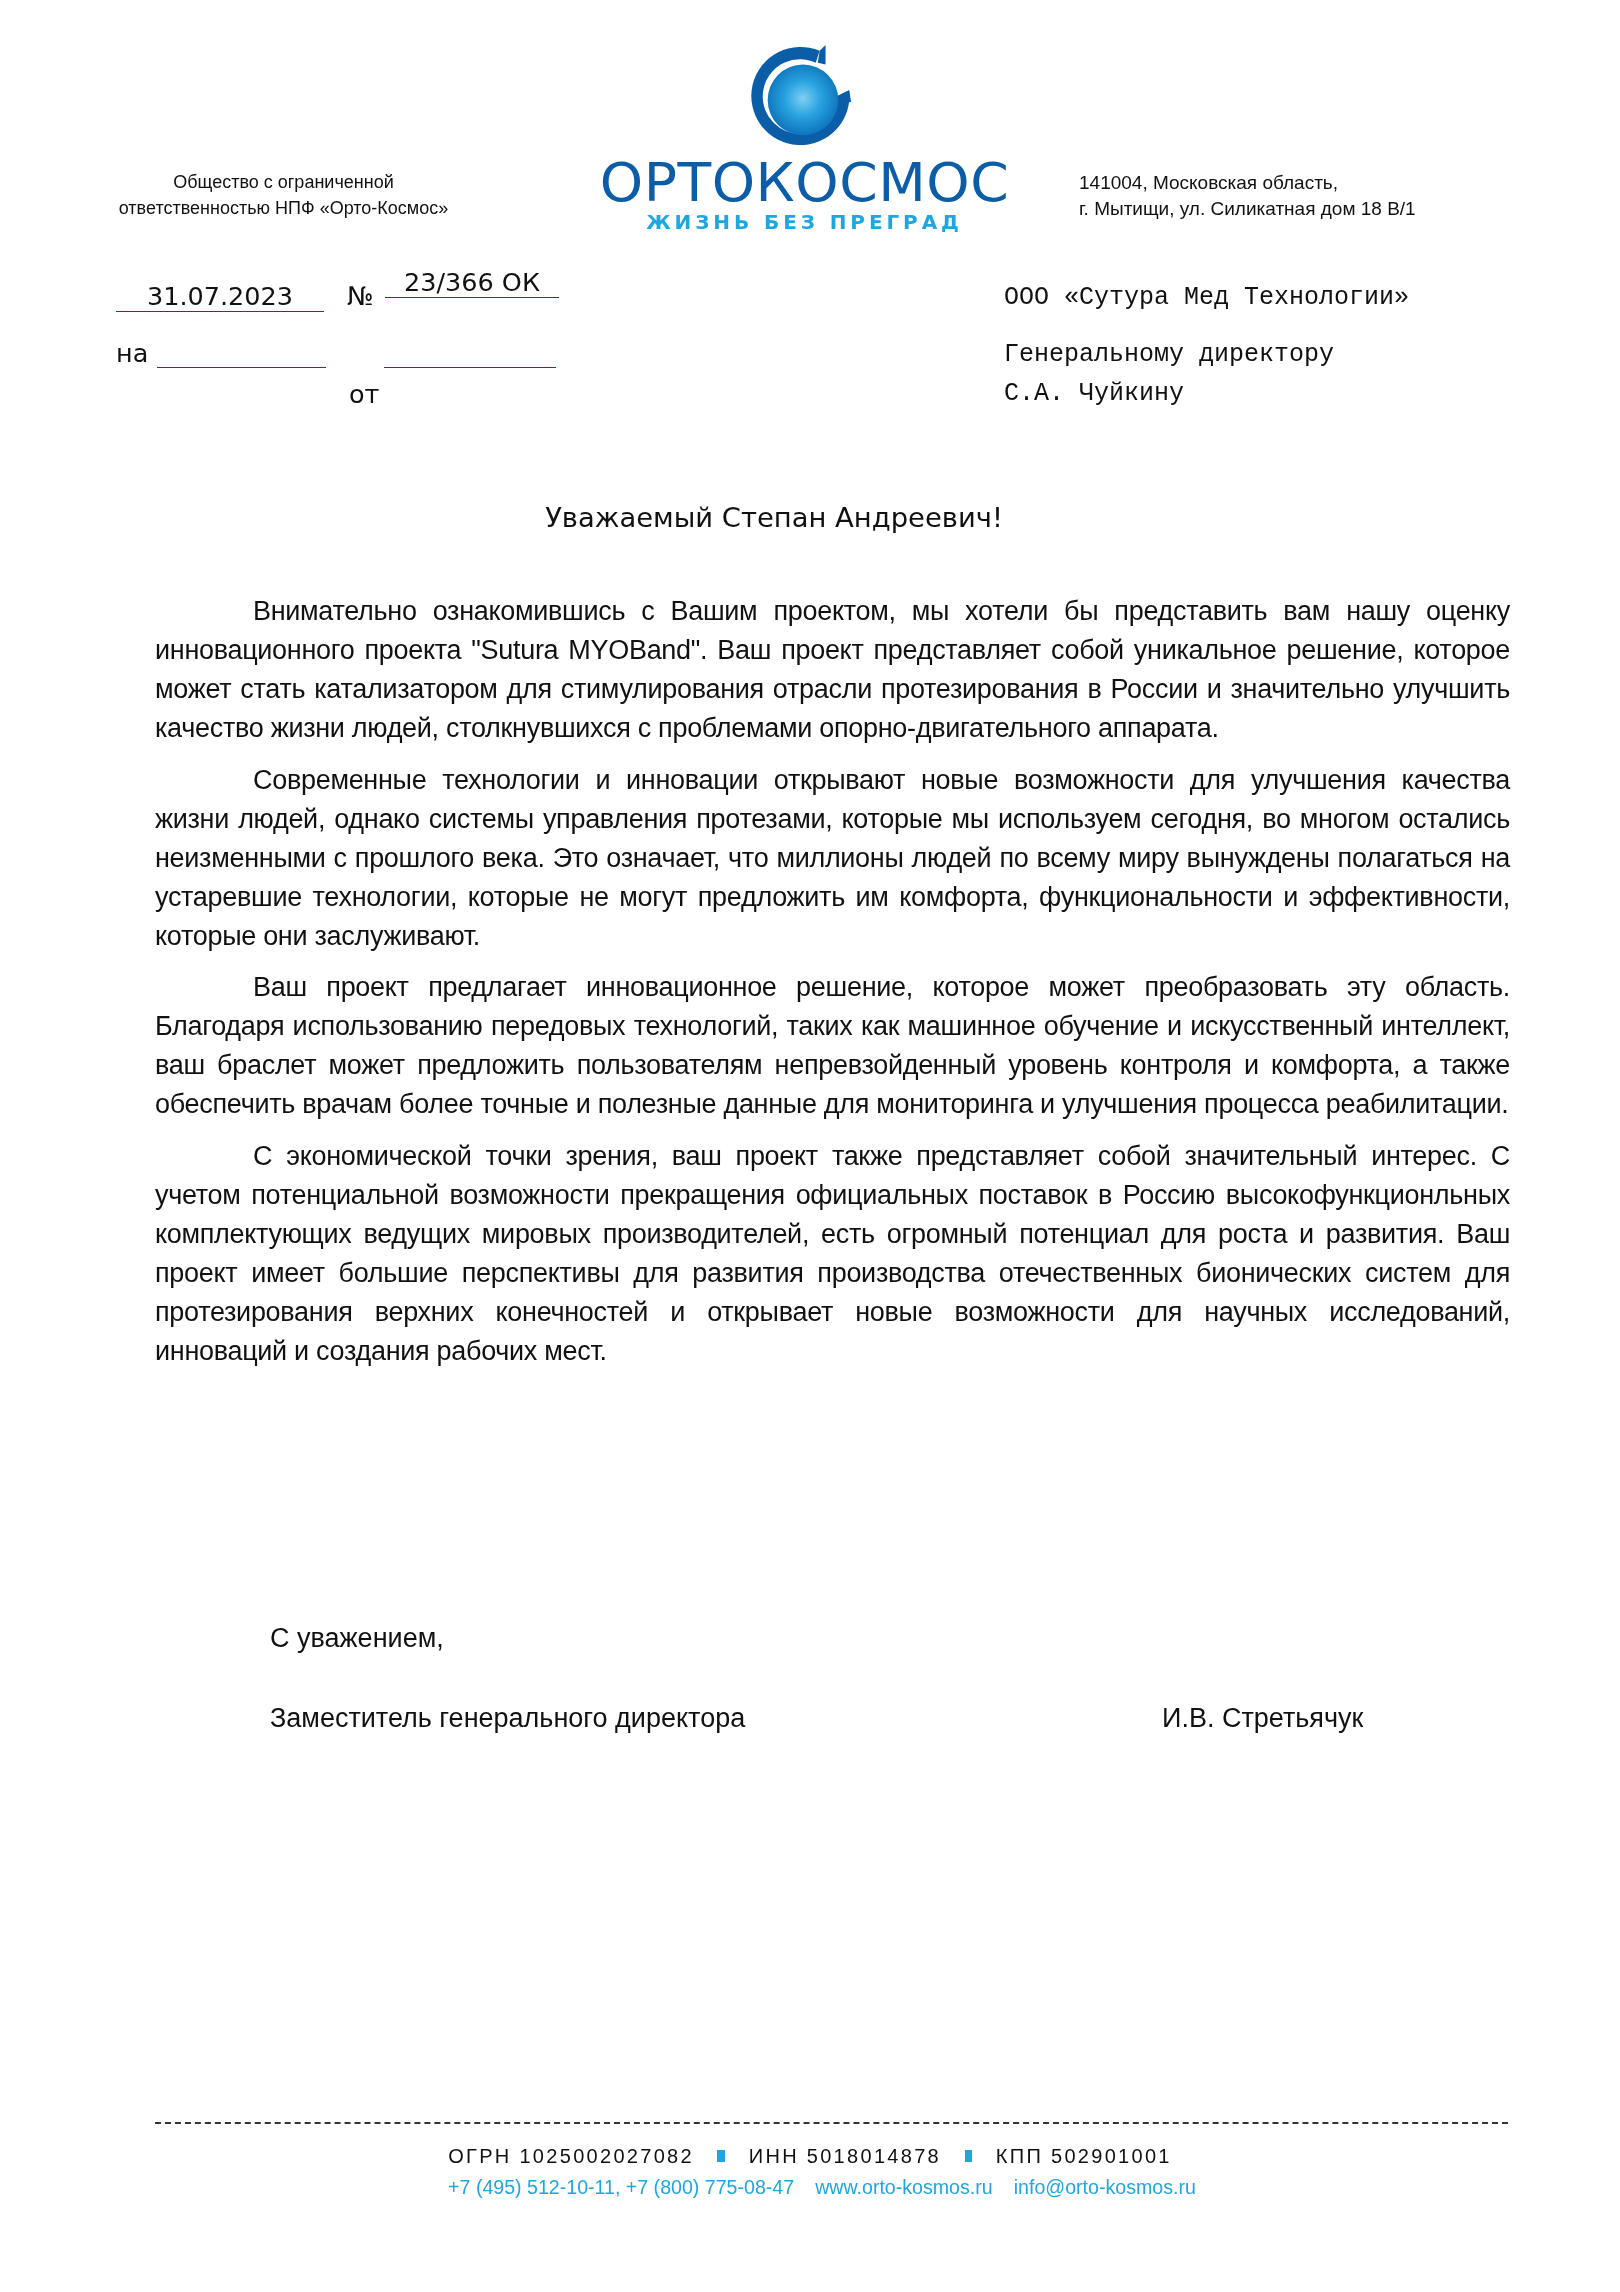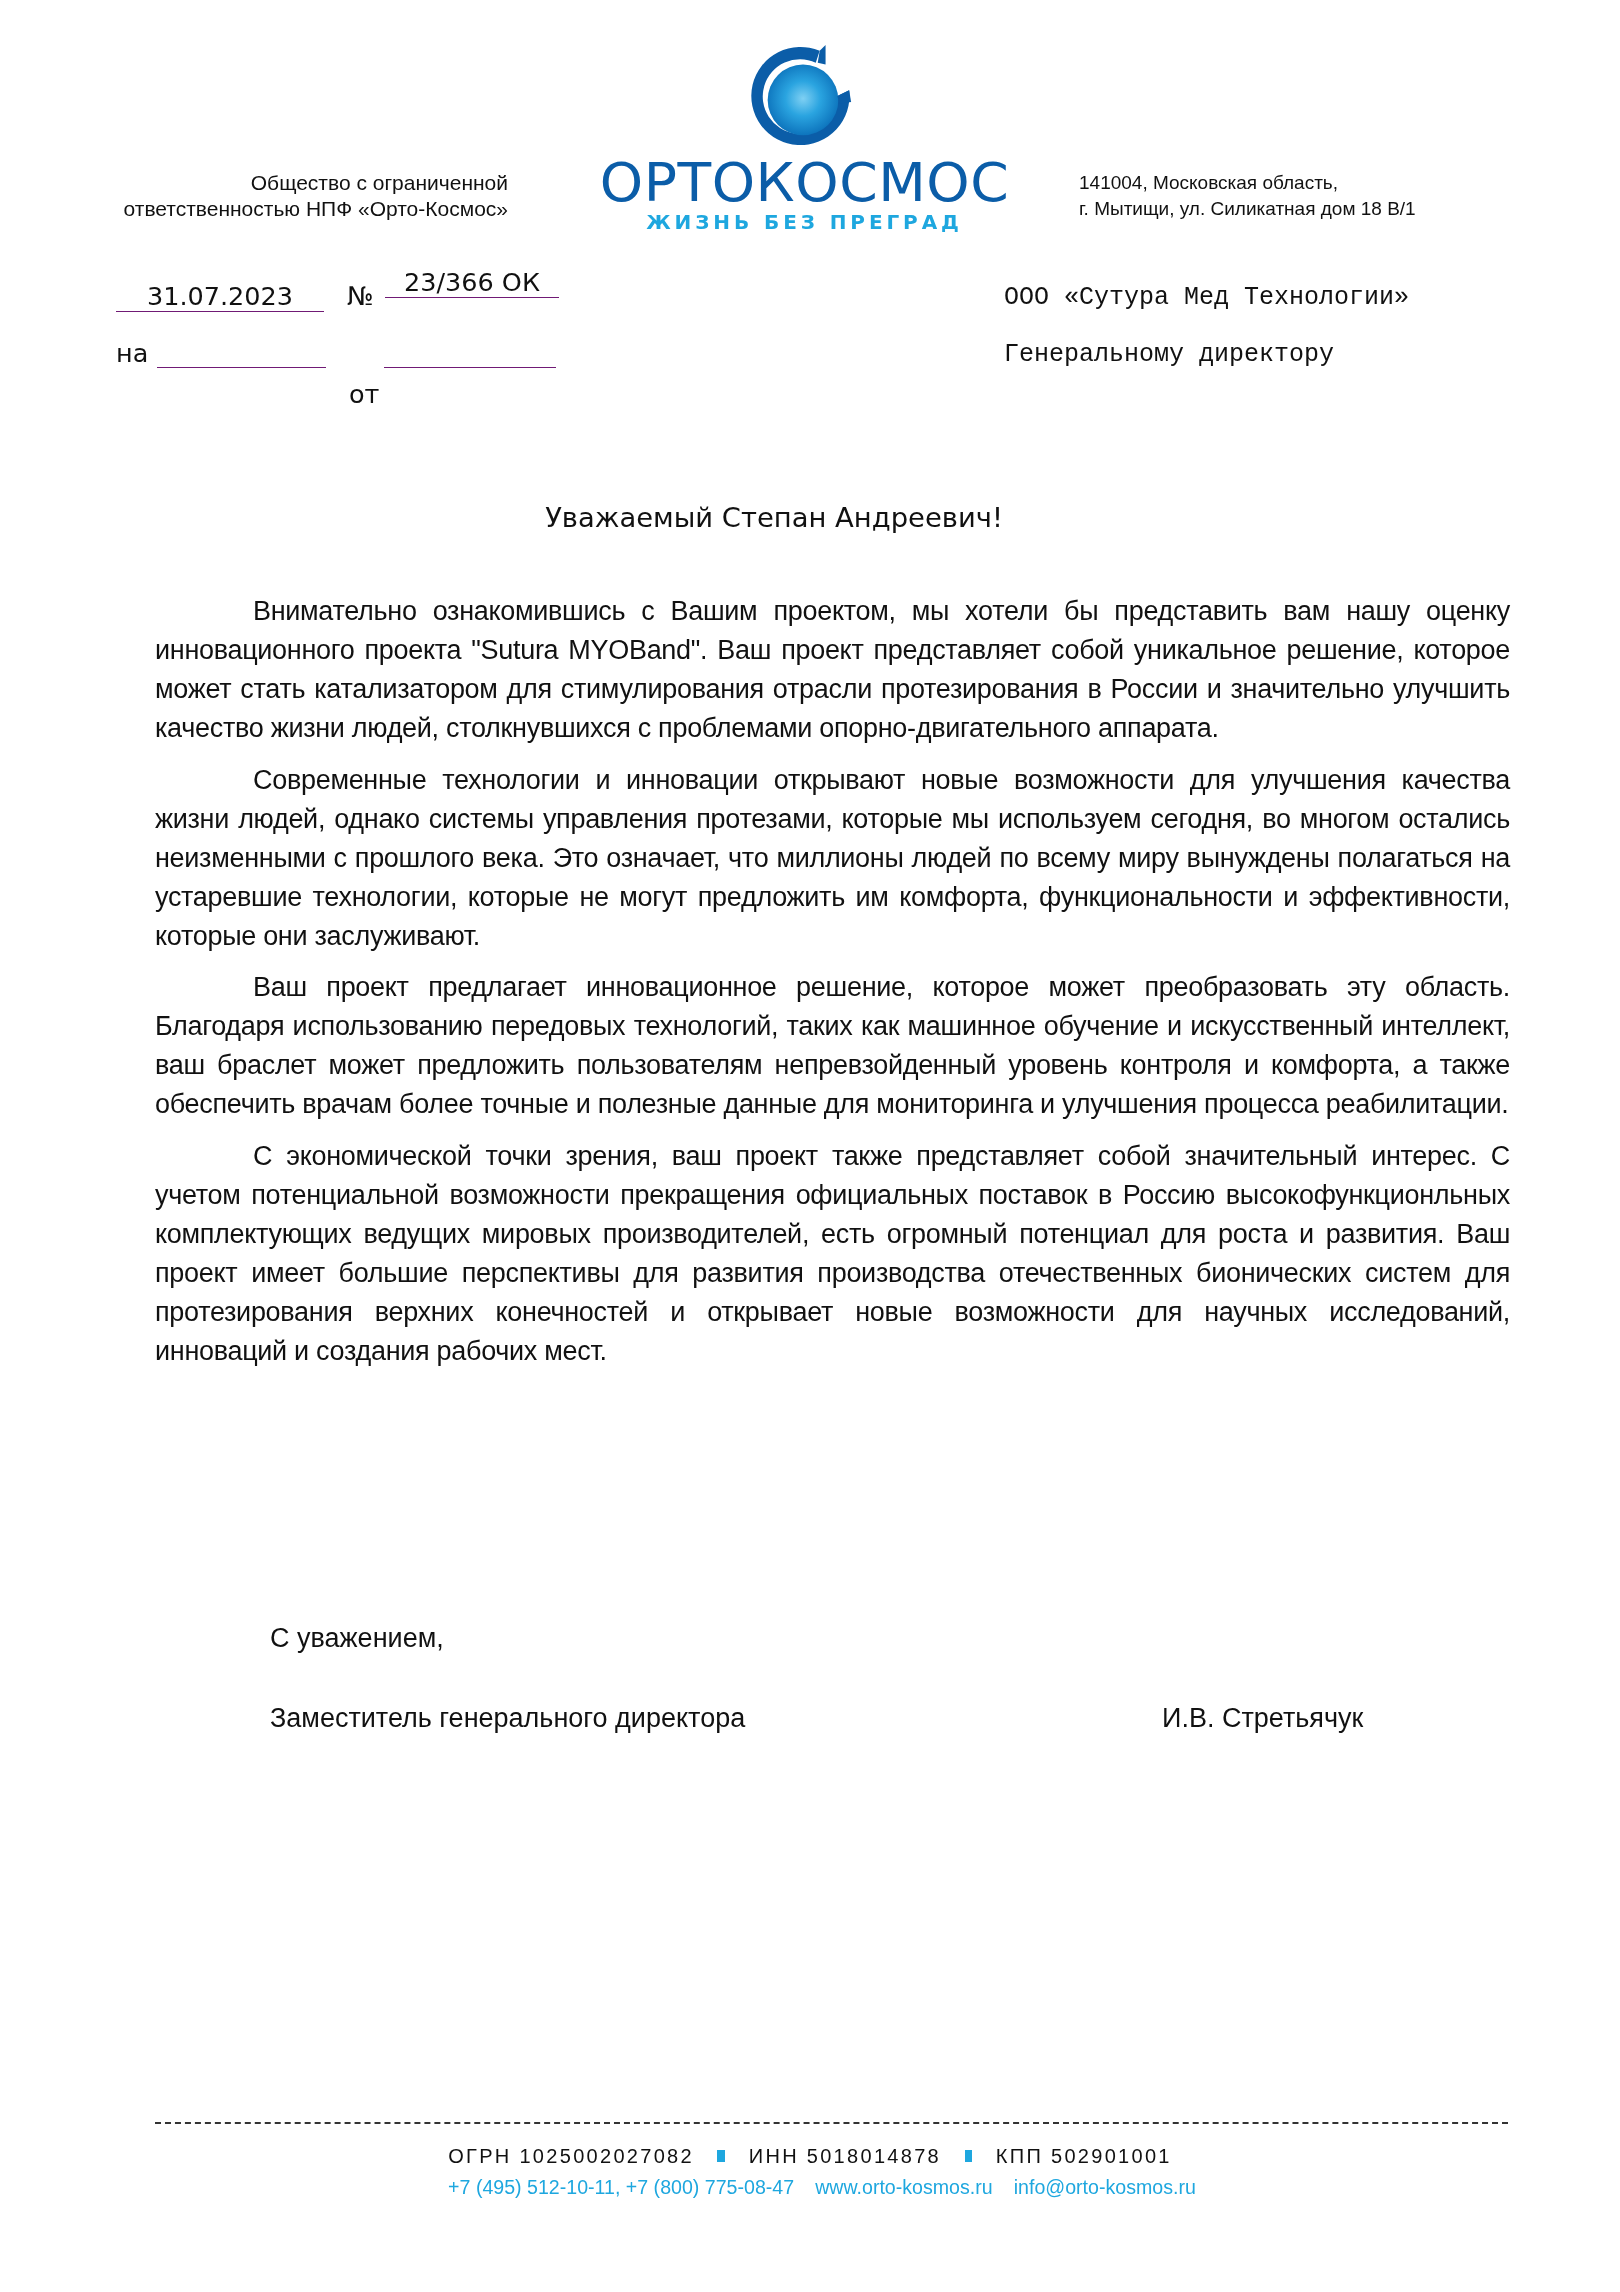--- a/index.html
+++ b/index.html
@@ -2,22 +2,22 @@
 <html><head>
 <meta charset="utf-8">
 <style>
   html, body { margin: 0; padding: 0; background: #ffffff; }
   body { width: 1620px; height: 2293px; position: relative; overflow: hidden; color: #000; }
   .page { position: absolute; left: 0; top: 0; width: 1620px; height: 2293px; }
 
   
   .lh-left {
     position: absolute; left: 59px; top: 170px; width: 449px;
-    text-align: right; font-family: "Liberation Sans", sans-serif;
-    font-size: 21px; line-height: 25.5px; color: #111;
+    text-align: center; font-family: "Liberation Sans", sans-serif;
+    font-size: 18px; line-height: 25.5px; color: #111;
   }
   .lh-right {
     position: absolute; left: 1079px; top: 170px; width: 470px;
     text-align: left; font-family: "Liberation Sans", sans-serif;
     font-size: 19px; line-height: 25.5px; color: #111;
   }
   .logo { position: absolute; left: 594px; top: 43px; width: 421px; height: 196px; }
   .logo-mark { position: absolute; left: 155px; top: 0; width: 108px; height: 108px; }
   .logo-name {
     position: absolute; left: 0; top: 110px; width: 421px; text-align: center;
@@ -126,20 +126,21 @@
     <span class="uline"></span>
   </div>
   <div class="reg reg-ot-label">от</div>
   <div class="reg reg-ot">
     <span class="uline"></span>
   </div>
 
   <div class="addressee">
     <div class="org">ООО «Сутура Мед Технологии»</div>
     <div class="line">Генеральному директору</div>
+    <div class="line">С.А. Чуйкину</div>
   </div>
 
   <div class="salutation">Уважаемый Степан Андреевич!</div>
 
   <div class="body-text">
     <p>Внимательно ознакомившись с Вашим проектом, мы хотели бы представить вам нашу оценку инновационного проекта "Sutura MYOBand". Ваш проект представляет собой уникальное решение, которое может стать катализатором для стимулирования отрасли протезирования в России и значительно улучшить качество жизни людей, столкнувшихся с проблемами опорно-двигательного аппарата.</p>
     <p>Современные технологии и инновации открывают новые возможности для улучшения качества жизни людей, однако системы управления протезами, которые мы используем сегодня, во многом остались неизменными с прошлого века. Это означает, что миллионы людей по всему миру вынуждены полагаться на устаревшие технологии, которые не могут предложить им комфорта, функциональности и эффективности, которые они заслуживают.</p>
     <p>Ваш проект предлагает инновационное решение, которое может преобразовать эту область. Благодаря использованию передовых технологий, таких как машинное обучение и искусственный интеллект, ваш браслет может предложить пользователям непревзойденный уровень контроля и комфорта, а также обеспечить врачам более точные и полезные данные для мониторинга и улучшения процесса реабилитации.</p>
     <p>С экономической точки зрения, ваш проект также представляет собой значительный интерес. С учетом потенциальной возможности прекращения официальных поставок в Россию высокофункционльных комплектующих ведущих мировых производителей, есть огромный потенциал для роста и развития. Ваш проект имеет большие перспективы для развития производства отечественных бионических систем для протезирования верхних конечностей и открывает новые возможности для научных исследований, инноваций и создания рабочих мест.</p>
   </div>

